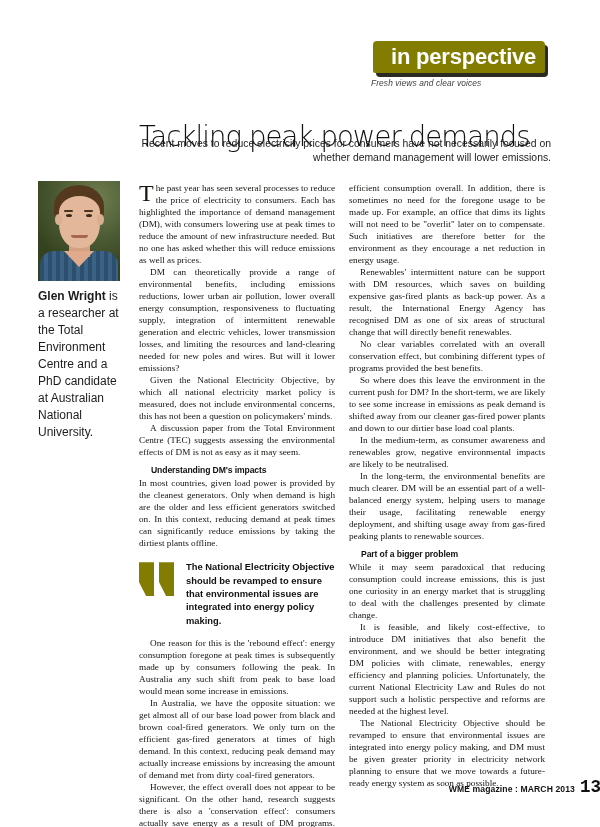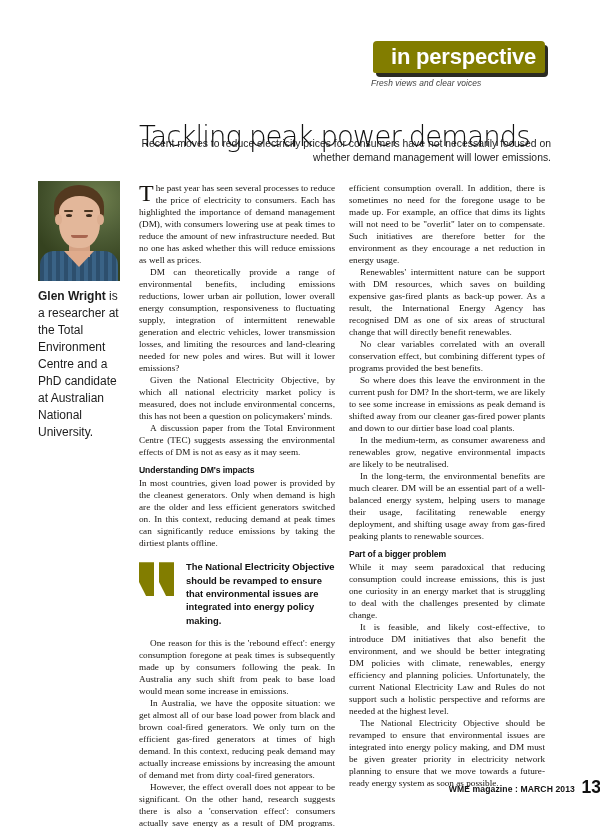--- a/index.html
+++ b/index.html
@@ -251,21 +251,21 @@
     line-height: 0.86;
     padding: 1px 2px 0 0;
     color: #16130f;
   }
 
   .subhead {
     font-family: "Liberation Sans", sans-serif;
     font-weight: bold;
     font-size: 8.6px;
     color: #111111;
-    margin: 7px 0 1px 0;
+    margin: 7px 0 1px 12px;
     text-align: left;
     letter-spacing: -0.1px;
   }
 
   
   .pullquote {
     margin: 11px 0 10px 0;
     position: relative;
     min-height: 54px;
   }
@@ -312,21 +312,21 @@
     font-family: "Liberation Sans", sans-serif;
     font-weight: bold;
     font-size: 8.6px;
     color: #111111;
     letter-spacing: 0.1px;
   }
   .footer-page {
     position: absolute;
     right: 37px;
     top: 0px;
-    font-family: Liberation Sans, sans-serif;
+    font-family: Liberation Mono, monospace;
     font-weight: bold;
     font-size: 17.5px;
     color: #111111;
   }
 </style>
 </head>
 <body>
 
 <div class="page">
 

